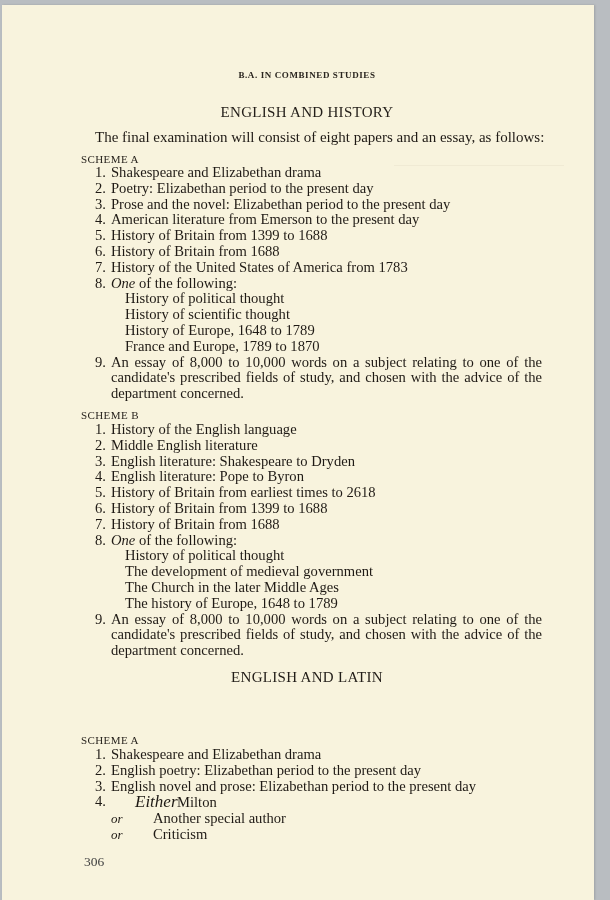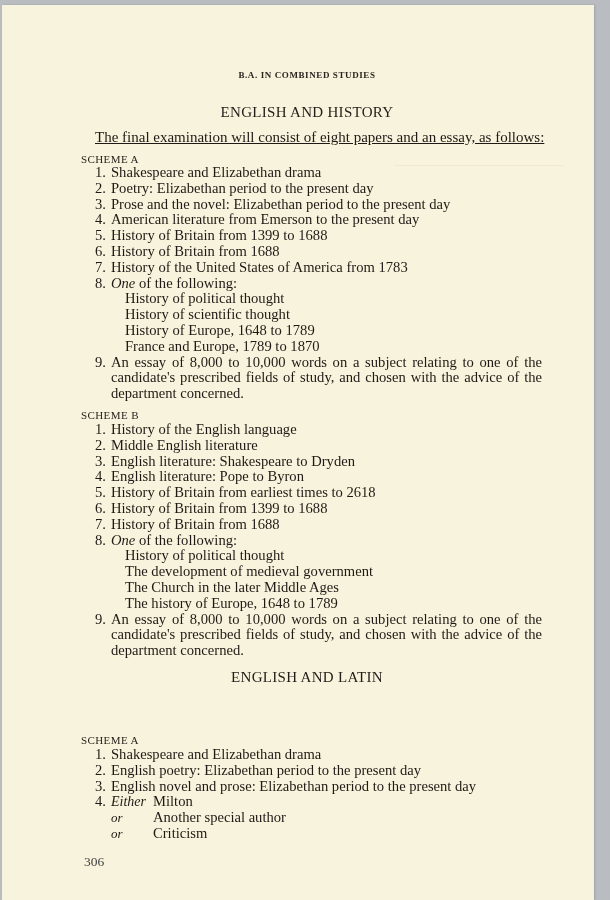--- a/index.html
+++ b/index.html
@@ -55,21 +55,20 @@
     .text-block {
       position: absolute;
       font-size: 14.6px;
       line-height: 15.8px;
       color: #1f1a15;
     }
     .intro {
       left: 93px;
       width: 450px;
       text-align: justify;
-      text-decoration: underline;
     }
     .scheme-label {
       position: absolute;
       left: 79px;
       font-size: 11px;
       letter-spacing: 0.4px;
       color: #231e19;
     }
     .list {
       position: absolute;
@@ -102,23 +101,24 @@
       padding: 0 0 0 14px;
     }
     .sublist li {
       padding-left: 0;
     }
     .either-row {
       position: relative;
     }
     .either-row .either-lab {
       font-style: italic;
-      font-size: 14px;
+      font-size: 17px;
       display: inline-block;
       width: 42px;
+      margin-left: 24px;
     }
     .or-row {
       position: relative;
       padding-left: 0;
     }
     .or-row .or-lab {
       font-style: italic;
       font-size: 13px;
       display: inline-block;
       width: 42px;

